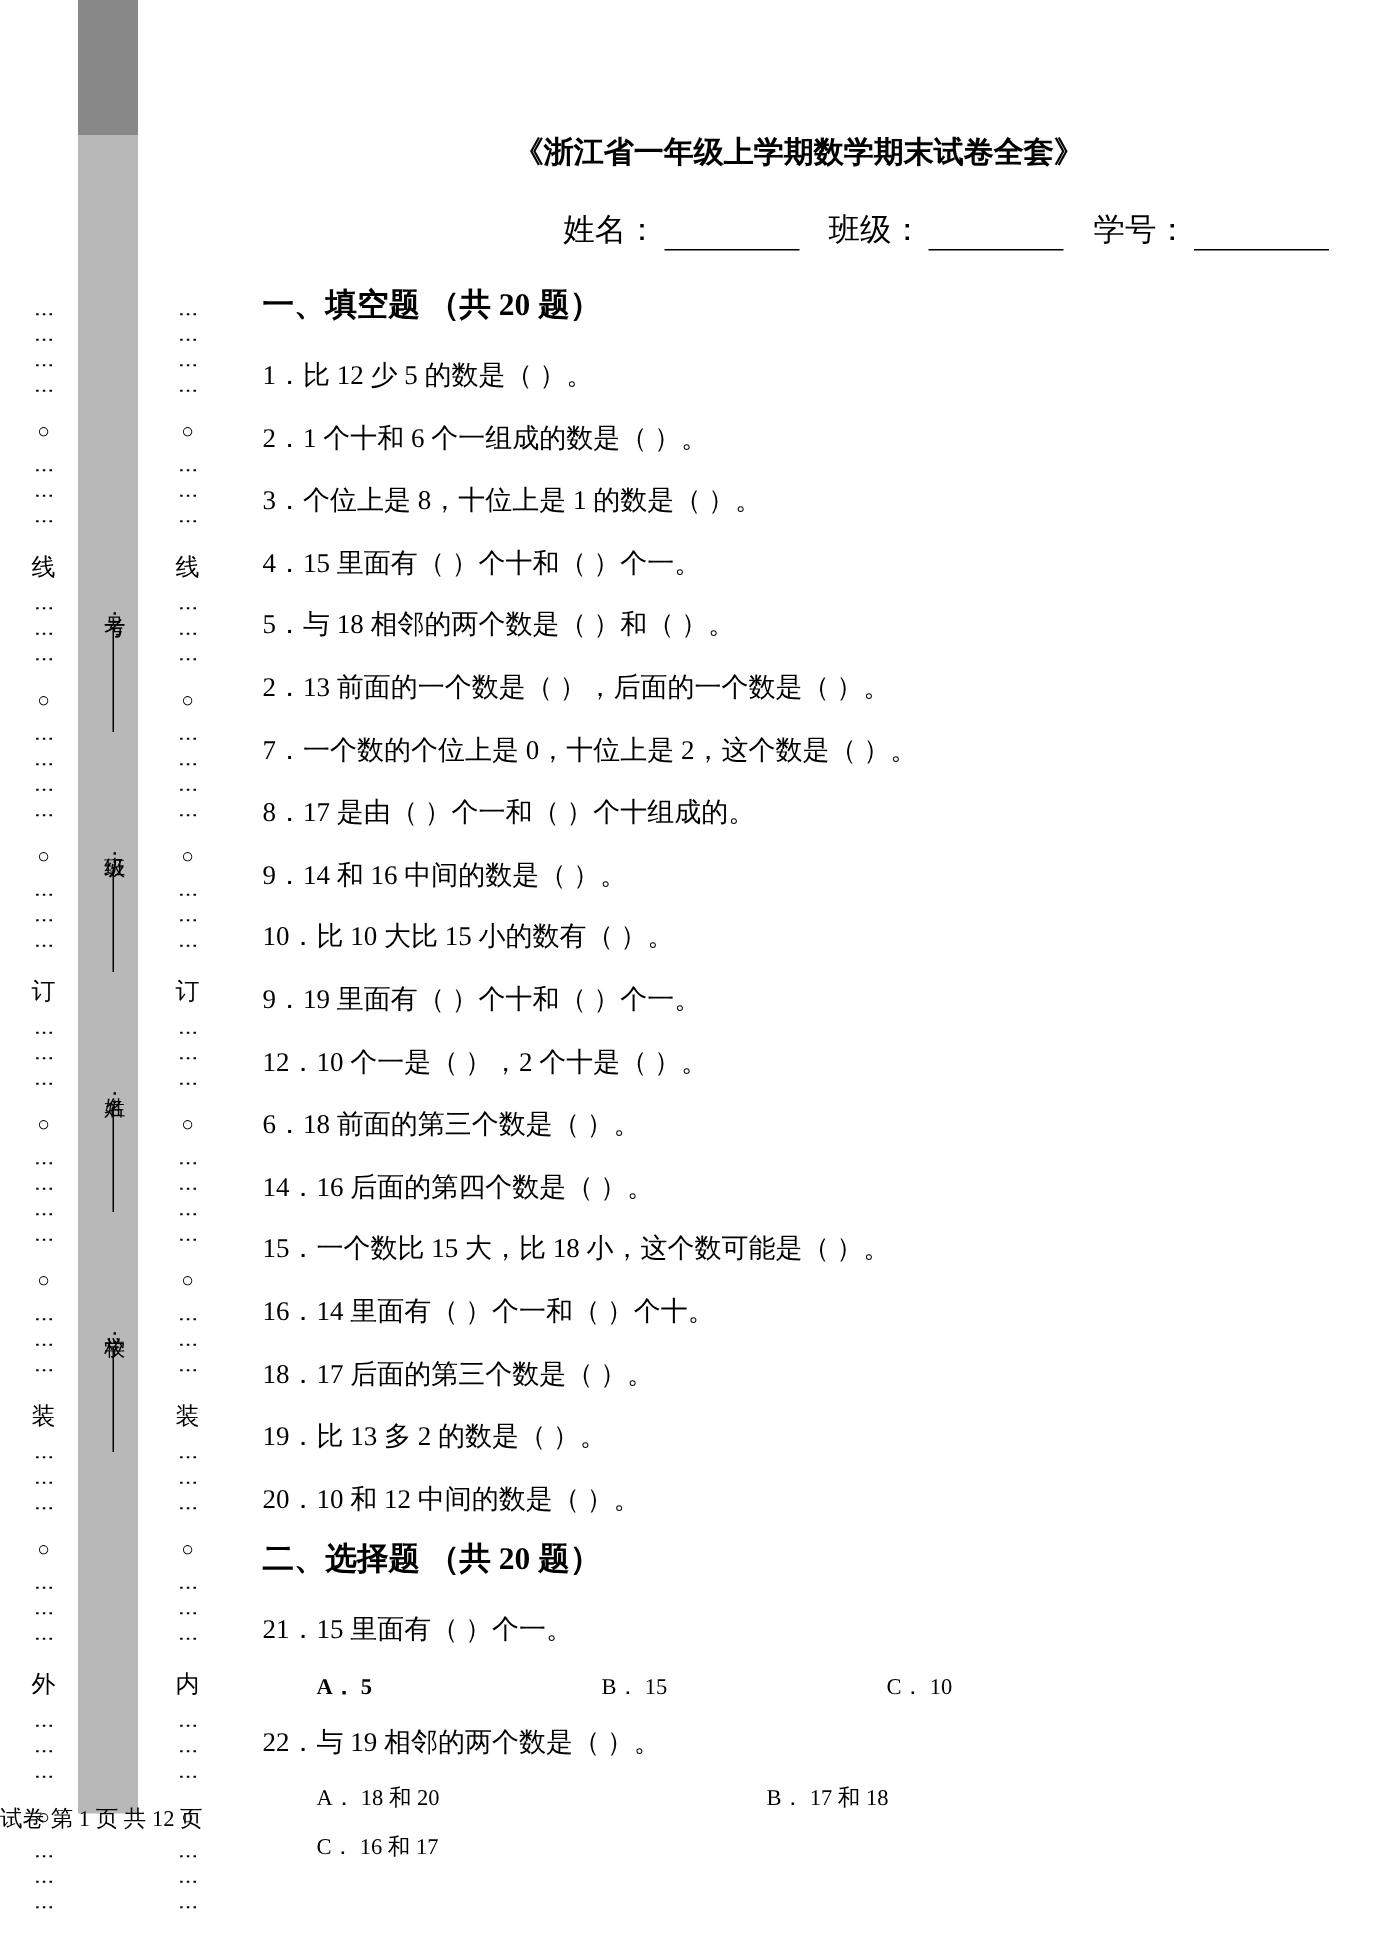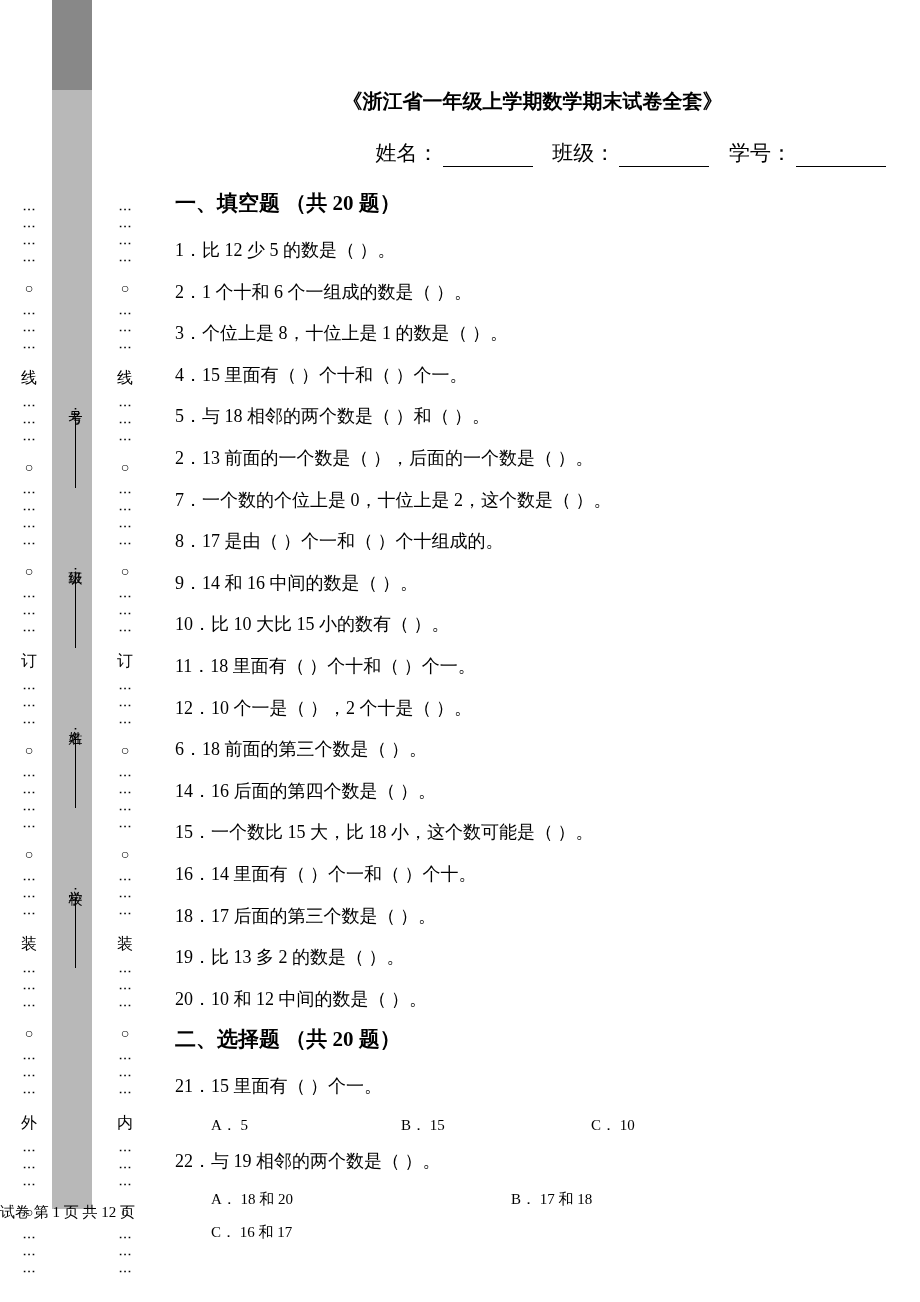--- a/index.html
+++ b/index.html
@@ -102,21 +102,21 @@
       line-height: 2.2;
       margin-bottom: 2px;
     }
     .options {
       font-size: 15px;
       line-height: 2.2;
       padding-left: 36px;
       display: flex;
       flex-wrap: wrap;
     }
-    .opt-a { width: 190px; }
+    .opt-a { width: 190px; font-weight: bold; }
     .opt-b { width: 190px; }
     .opt-c { width: 190px; }
     .opt-wide { width: 300px; }
     .footer {
       position: absolute;
       bottom: 80px;
       left: 0;
       width: 100%;
       text-align: left;
       font-size: 15px;
@@ -235,21 +235,21 @@
   <div class="question">1．比 12 少 5 的数是（   ）。</div>
   <div class="question">2．1 个十和 6 个一组成的数是（   ）。</div>
   <div class="question">3．个位上是 8，十位上是 1 的数是（   ）。</div>
   <div class="question">4．15 里面有（   ）个十和（   ）个一。</div>
   <div class="question">5．与 18 相邻的两个数是（   ）和（   ）。</div>
   <div class="question">2．13 前面的一个数是（   ），后面的一个数是（   ）。</div>
   <div class="question">7．一个数的个位上是 0，十位上是 2，这个数是（   ）。</div>
   <div class="question">8．17 是由（   ）个一和（   ）个十组成的。</div>
   <div class="question">9．14 和 16 中间的数是（   ）。</div>
   <div class="question">10．比 10 大比 15 小的数有（   ）。</div>
-  <div class="question">11．18 里面有（   ）个十和（   ）个一。</div>
+  <div class="question">9．19 里面有（   ）个十和（   ）个一。</div>
   <div class="question">12．10 个一是（   ），2 个十是（   ）。</div>
   <div class="question">6．18 前面的第三个数是（   ）。</div>
   <div class="question">14．16 后面的第四个数是（   ）。</div>
   <div class="question">15．一个数比 15 大，比 18 小，这个数可能是（   ）。</div>
   <div class="question">16．14 里面有（   ）个一和（   ）个十。</div>
   <div class="question">18．17 后面的第三个数是（   ）。</div>
   <div class="question">19．比 13 多 2 的数是（   ）。</div>
   <div class="question">20．10 和 12 中间的数是（   ）。</div>
 
   <div class="section-header">二、选择题 （共 20 题）</div>

